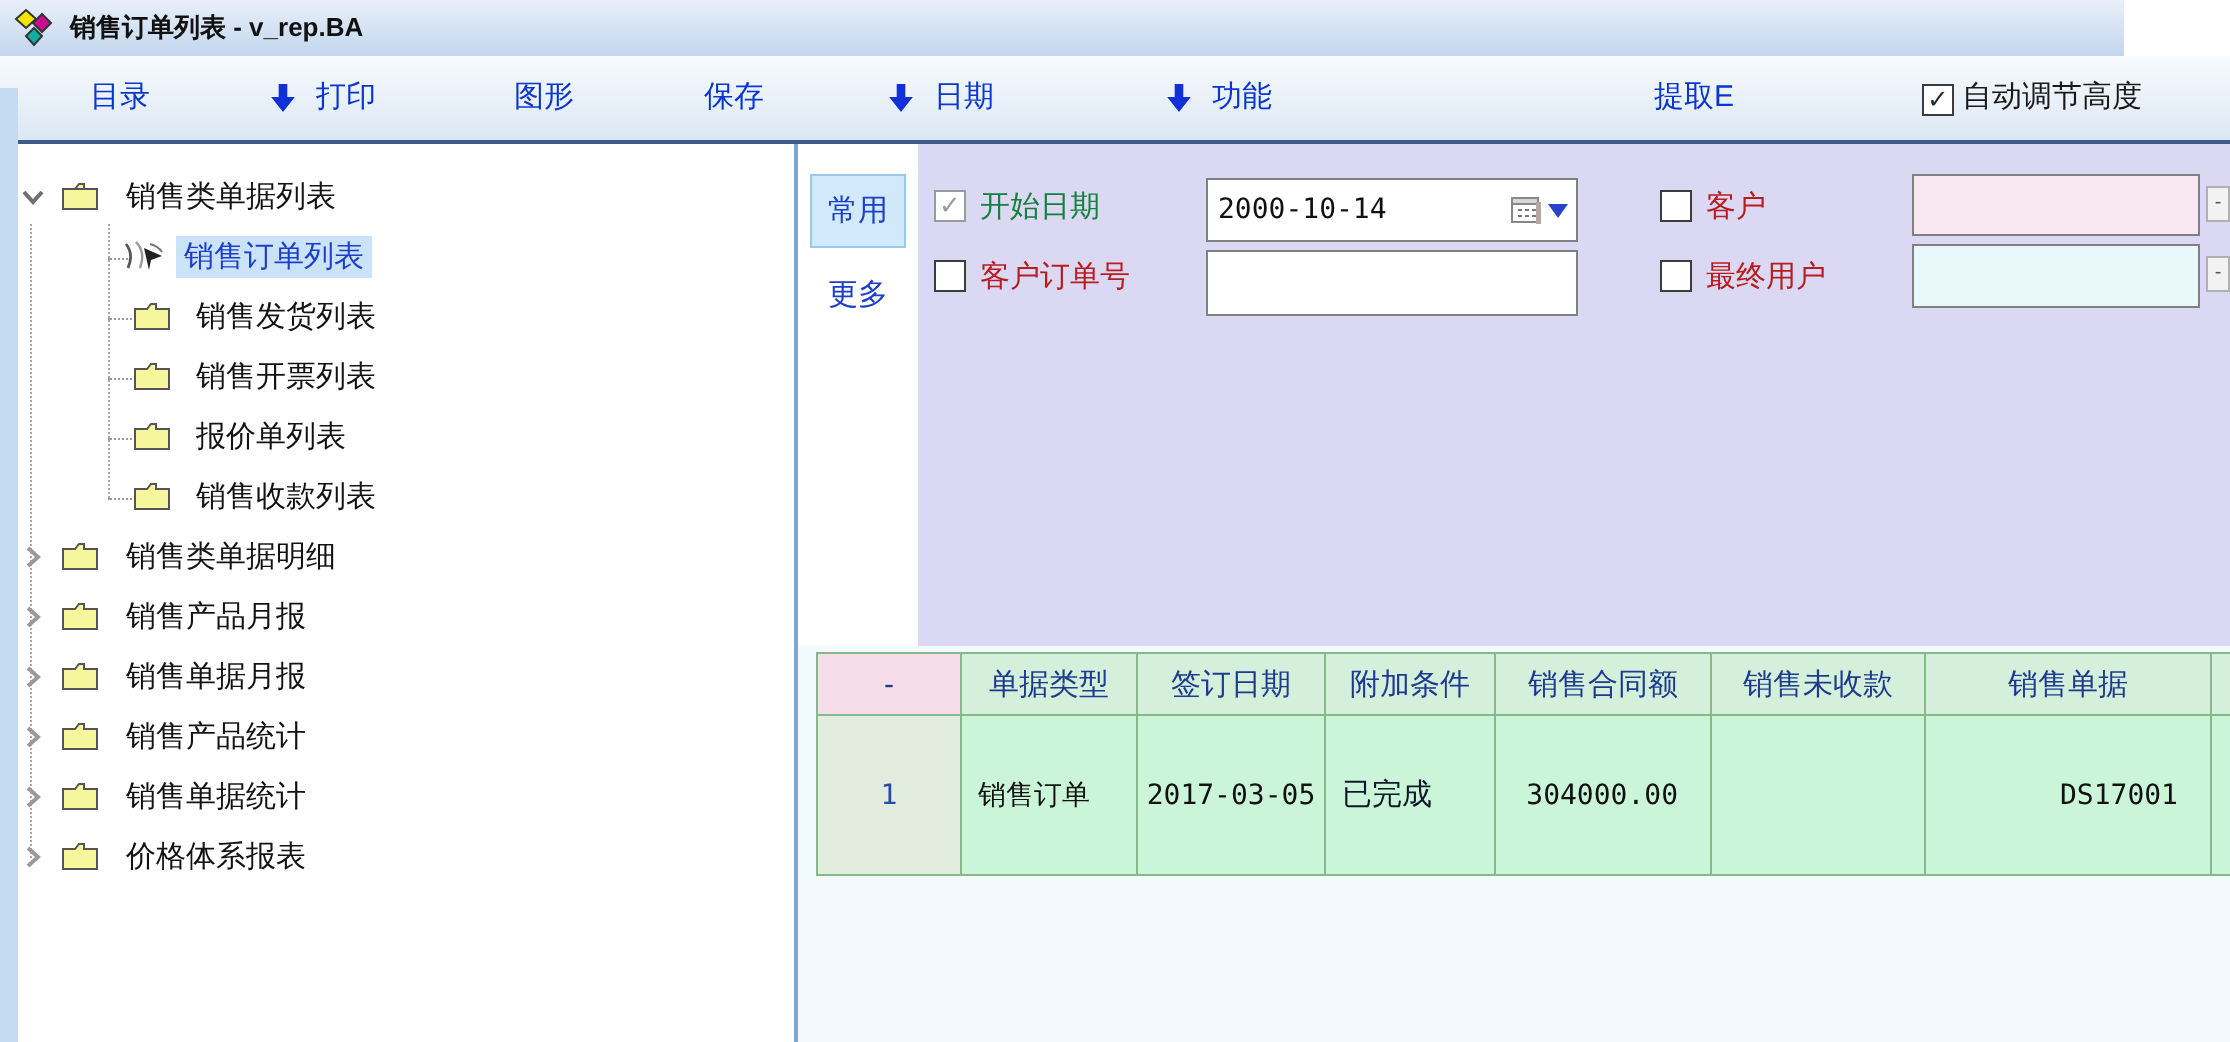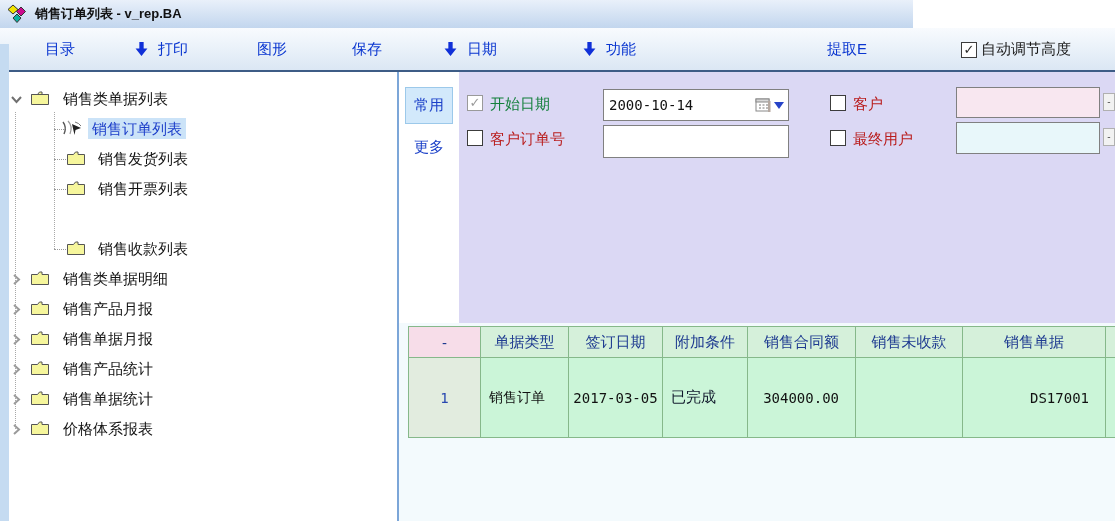--- a/index.html
+++ b/index.html
@@ -1,21 +1,21 @@
 <!DOCTYPE html>
 <html><head>
 <meta charset="utf-8">
 <style>
   * { margin:0; padding:0; box-sizing:border-box; }
   html,body { width:1115px; height:521px; overflow:hidden; background:#fff;
     font-family:"Liberation Sans", sans-serif; }
   .screen { position:relative; width:1115px; height:521px; }
 
   
-  .titlebar { position:absolute; left:0; top:0; width:913px; height:28px;
+  .titlebar { position:absolute; left:0; top:0; width:1062px; height:28px;
     background:linear-gradient(#e9f0fa,#c2d6ee); display:flex; align-items:center;
     padding-left:7px; }
   .app-icon { width:22px; height:20px; margin-right:6px; display:inline-flex; }
   .title-text { font-size:13px; color:#111; font-weight:bold; }
 
   
   .menubar { position:absolute; left:0; top:28px; width:1115px; height:44px;
     background:linear-gradient(#f8fbfe,#dbe7f4); border-bottom:2px solid #3d5c86; }
   .mi { position:absolute; top:0; line-height:42px; font-size:15px; color:#0a36d0;
     cursor:default; white-space:nowrap; }
@@ -192,20 +192,29 @@
     <div class="tree-row child" style="top:102px">
       <span class="stub"></span>
       <span class="tr-folder">
         <svg width="20" height="16" viewBox="0 0 20 16">
             <path d="M1.5 4.5h6l2-2.5h2.5v2.5h6.5v10h-17z" fill="#f6f69c" stroke="#555"></path>
           </svg>
       </span>
       <span class="tr-label">销售开票列表</span>
     </div>
 
+    <div class="tree-row child" style="top:132px">
+      <span class="stub"></span>
+      <span class="tr-folder">
+        <svg width="20" height="16" viewBox="0 0 20 16">
+            <path d="M1.5 4.5h6l2-2.5h2.5v2.5h6.5v10h-17z" fill="#f6f69c" stroke="#555"></path>
+          </svg>
+      </span>
+      <span class="tr-label">报价单列表</span>
+    </div>
 
     <div class="tree-row child" style="top:162px">
       <span class="stub"></span>
       <span class="tr-folder">
         <svg width="20" height="16" viewBox="0 0 20 16">
             <path d="M1.5 4.5h6l2-2.5h2.5v2.5h6.5v10h-17z" fill="#f6f69c" stroke="#555"></path>
           </svg>
       </span>
       <span class="tr-label">销售收款列表</span>
     </div>

